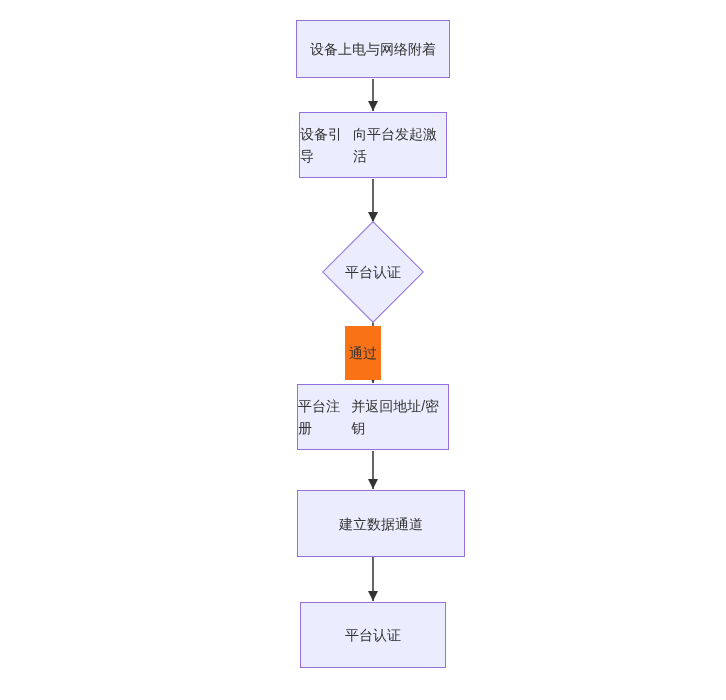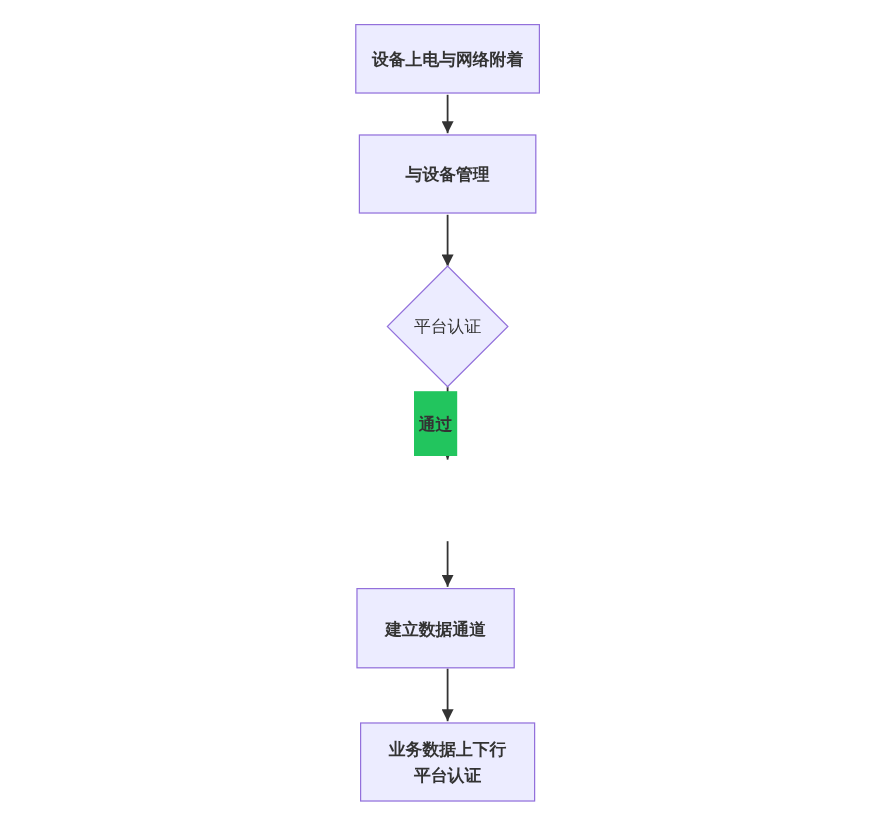--- a/index.html
+++ b/index.html
@@ -20,56 +20,54 @@
     left: 0;
     top: 0;
     pointer-events: none;
   }
   .node {
     position: absolute;
     background: #ececff;
     border: 1px solid #9370db;
     color: #333333;
     display: flex;
-    flex-direction: column;
+    flex-direction: row;
     align-items: center;
     justify-content: center;
     text-align: left;
     font-size: 14px;
     line-height: 22px;
     box-sizing: border-box;
-    font-weight: bold;
   }
   .diamond-shape {
     position: absolute;
     width: 72px;
     height: 72px;
     background: #ececff;
     border: 1px solid #9370db;
     transform: rotate(45deg);
     box-sizing: border-box;
   }
   .diamond-label {
     position: absolute;
     transform: translate(-50%, -50%);
     color: #333333;
     font-size: 14px;
     line-height: 22px;
     white-space: nowrap;
   }
   .edge-label {
     position: absolute;
-    background: #22c55e;
+    background: #f97316;
     color: #333333;
     font-size: 14px;
     line-height: 22px;
     padding: 16px 4px;
     transform: translate(-50%, -50%);
     white-space: nowrap;
-    font-weight: bold;
   }
 </style>
 </head>
 <body>
 
 <div class="canvas">
 
   <svg class="edges-svg" width="726" height="700">
     <defs>
       <marker id="arrowhead" viewBox="0 0 10 10" refX="10" refY="5" markerWidth="10" markerHeight="10" markerUnits="userSpaceOnUse" orient="auto">
@@ -81,31 +79,35 @@
     <line x1="373" y1="321" x2="373" y2="383" stroke="#333333" stroke-width="1.5" marker-end="url(#arrowhead)"></line>
     <line x1="373" y1="451" x2="373" y2="489" stroke="#333333" stroke-width="1.5" marker-end="url(#arrowhead)"></line>
     <line x1="373" y1="557" x2="373" y2="601" stroke="#333333" stroke-width="1.5" marker-end="url(#arrowhead)"></line>
   </svg>
 
   <div class="node" style="left:296px; top:20px; width:154px; height:58px;">
     <div>设备上电与网络附着</div>
   </div>
 
   <div class="node" style="left:299px; top:112px; width:148px; height:66px;">
-    <div>与设备管理</div>
+    <div>设备引导</div>
+    <div>向平台发起激活</div>
   </div>
 
   <div class="diamond-shape" style="left:337px; top:236px;"></div>
   <div class="diamond-label" style="left:373px; top:272px;text-align:center;">平台认证</div>
 
   <div class="edge-label" style="left:363px; top:353px;">通过</div>
 
+  <div class="node" style="left:297px; top:384px; width:152px; height:66px;">
+    <div>平台注册</div>
+    <div>并返回地址/密钥</div>
+  </div>
 
-  <div class="node" style="left:297px; top:490px; width:132px; height:67px;">
+  <div class="node" style="left:297px; top:490px; width:168px; height:67px;">
     <div>建立数据通道</div>
   </div>
 
   <div class="node" style="left:300px; top:602px; width:146px; height:66px;">
-    <div>业务数据上下行</div>
     <div>平台认证</div>
   </div>
 
 </div>
 
 </body></html>

